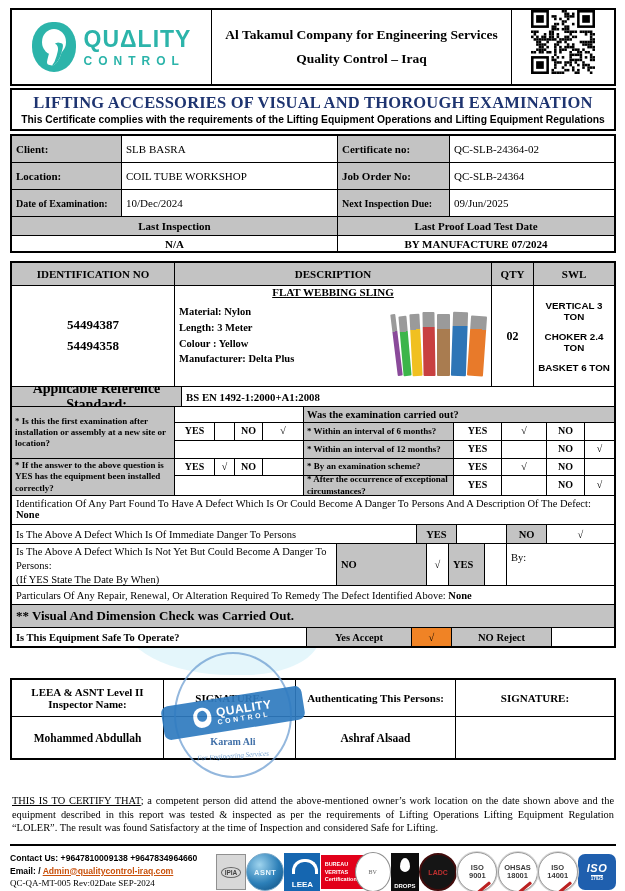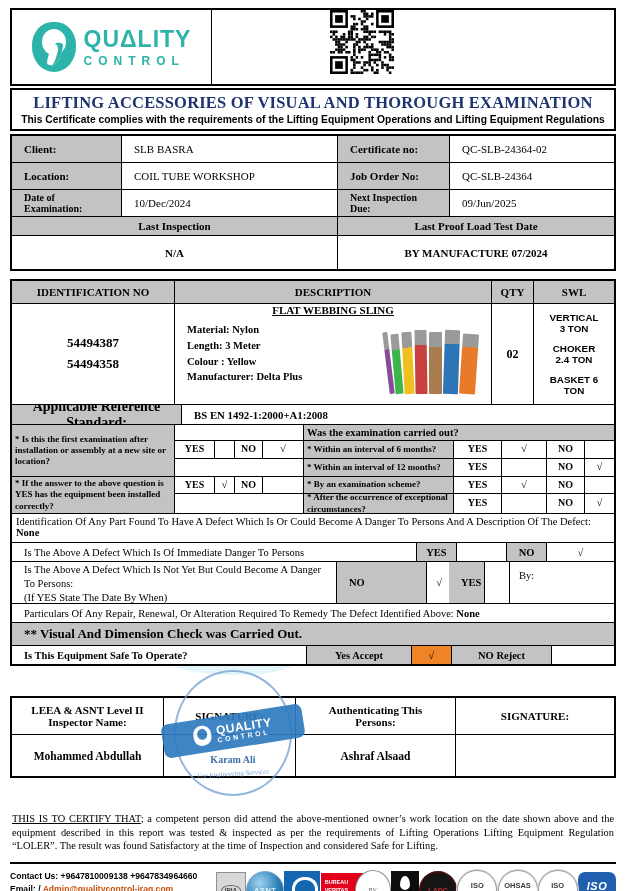--- a/index.html
+++ b/index.html
@@ -8,21 +8,21 @@
   .page{position:absolute;left:0;top:0;width:625px;height:891px;padding:8px 9px 0 10px}
 
   
   .wm{position:absolute;background:#cdeef8;opacity:.55;border-radius:50% 45% 55% 50%;z-index:0}
 
   .z{position:relative;z-index:1}
 
   
   .tbl{border:2px solid #000;background:#fff}
   .row{display:grid}
-  .row>div{border-right:1.3px solid #000;display:flex;align-items:center;padding:0 12px;overflow:hidden}
+  .row>div{border-right:1.3px solid #000;display:flex;align-items:center;padding:0 4px;overflow:hidden}
   .row>div:last-child{border-right:none}
   .sec{border-top:1.3px solid #000}
   .sec:first-child{border-top:none}
   .g{background:#c3c3c3}
   .b{font-weight:bold}
   .ct{justify-content:center;text-align:center}
 
   
   .hdr{display:grid;grid-template-columns:200px 300px 1fr;height:78px}
   .hdr>div{border-right:1.6px solid #000;display:flex;justify-content:center}
@@ -40,21 +40,21 @@
 
   
   .banner{margin-top:2px;border:2px solid #000;text-align:center;padding:3px 2px 4px}
   .banner .t{color:#1e3470;font-weight:bold;font-size:16.5px;letter-spacing:.2px}
   .banner .s{font-family:"Liberation Sans",sans-serif;font-weight:bold;font-size:10.3px;margin-top:1px}
 
   
   .info{margin-top:3px}
   .inf-r{grid-template-columns:110px 216px 112px 1fr;height:27px;border-bottom:1.3px solid #000;font-size:11px}
   .inf-h{grid-template-columns:326px 1fr;height:19px;border-bottom:1.3px solid #000;font-size:11px}
-  .inf-v{grid-template-columns:326px 1fr;height:33px;font-size:11px}
+  .inf-v{grid-template-columns:326px 1fr;height:15px;font-size:11px}
 
   
   .main{margin-top:8px;font-size:10.5px}
   .eq-h{grid-template-columns:163px 317px 42px 1fr;height:22px;font-size:11px}
   .eq-b{grid-template-columns:163px 317px 42px 1fr;height:101px}
   .eq-b>div{align-items:stretch}
   .idcell{justify-content:center;align-items:center!important;font-weight:bold;font-size:13px;text-align:center;line-height:1.6}
   .desc{flex-direction:column;align-items:stretch!important;padding:2px 6px}
   .desc .dt{text-align:center;font-weight:bold;text-decoration:underline;font-size:11px}
   .descflex{display:flex;flex:1}
@@ -146,20 +146,24 @@
 
   <div class="tbl hdr z">
     <div>
       <div class="logo">
         <div class="qmark"></div>
         <div class="logotxt">
           <div class="l1">QUΔLITY</div>
           <div class="l2">CONTROL</div>
         </div>
       </div>
+    </div>
+    <div class="coname">
+      <div>Al Takamul Company for Engineering Services</div>
+      <div>Quality Control – Iraq</div>
     </div>
     <div>
       <div class="qr">
         <svg viewBox="0 0 25 25">
           <rect x="0" y="0" width="25" height="25" fill="#fff"></rect>
           <g fill="#000">
             <rect x="0" y="0" width="7" height="7"></rect>
               <rect x="1" y="1" width="5" height="5" fill="#fff"></rect>
               <rect x="2" y="2" width="3" height="3"></rect>
             <rect x="18" y="0" width="7" height="7"></rect>

